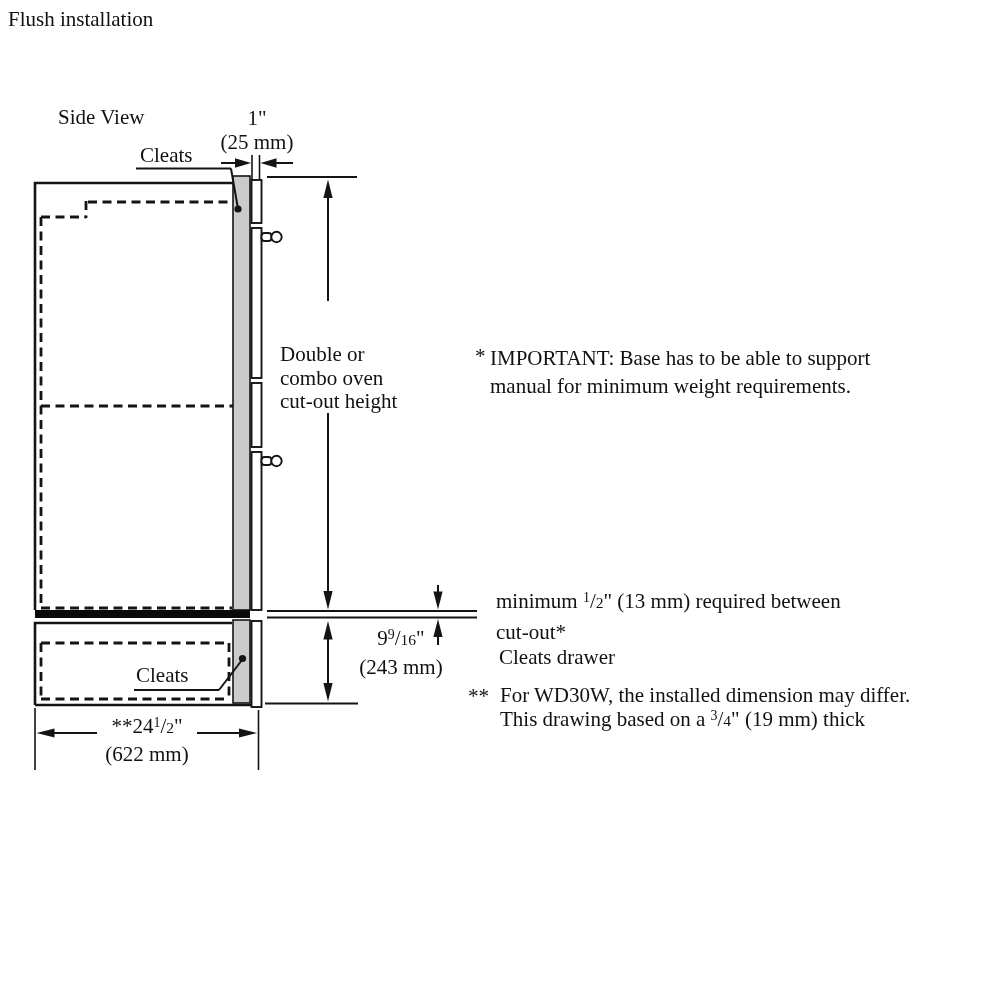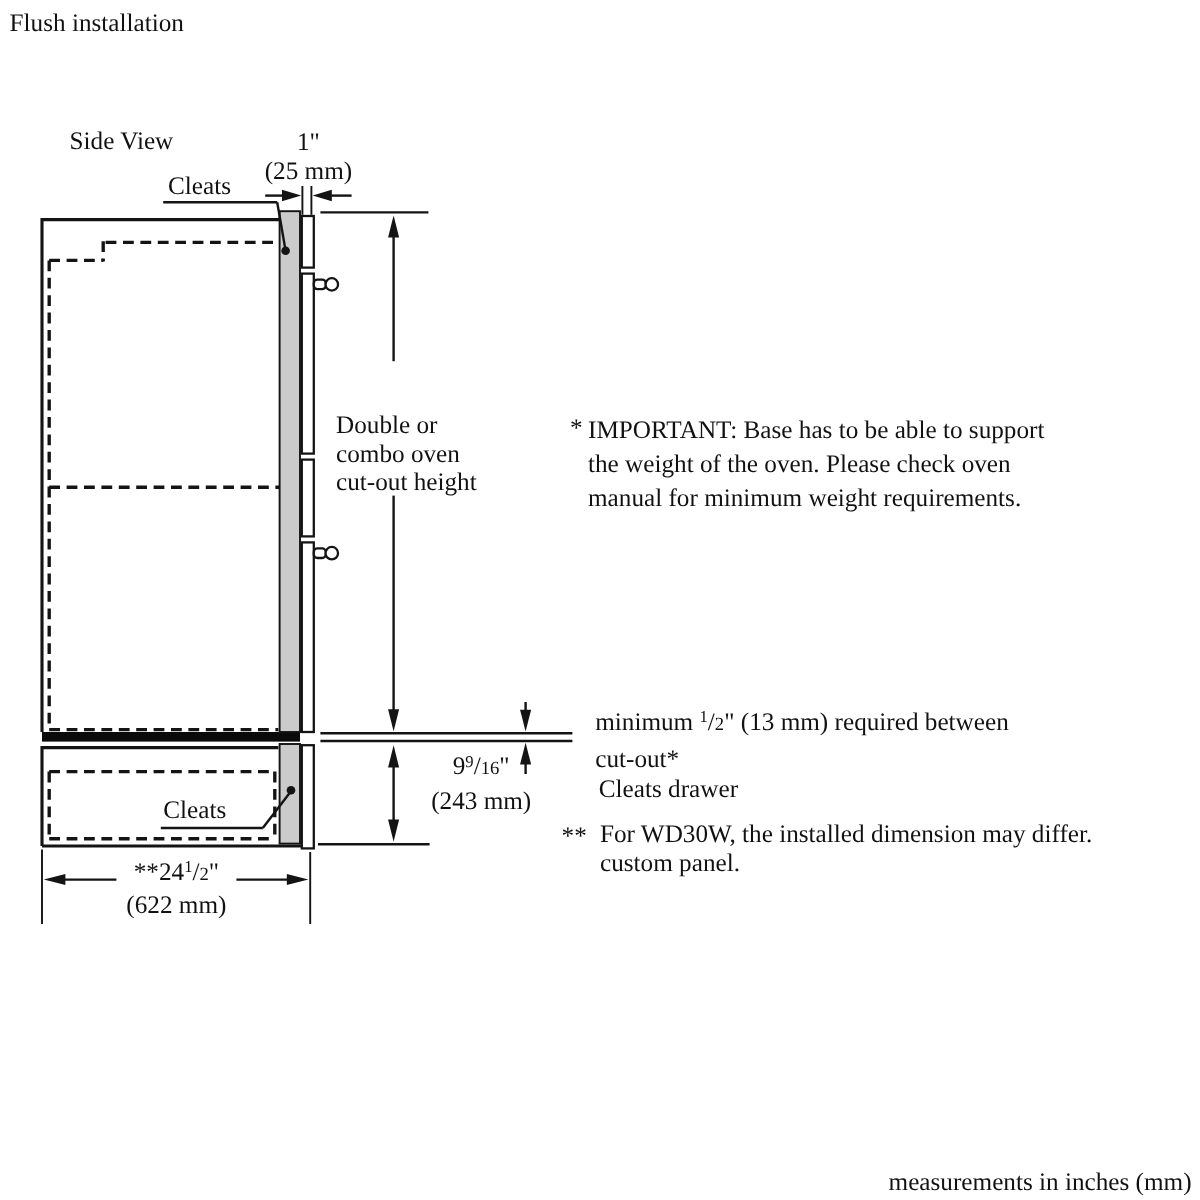--- a/index.html
+++ b/index.html
@@ -149,40 +149,38 @@
 
   <div class="t" style="left:280px;top:314px;line-height:23.6px;margin-top:29px;">
     <div>Double or</div>
     <div>combo oven</div>
     <div>cut-out height</div>
   </div>
 
   <div class="marker" style="left:475px;top:344px;">*</div>
   <div class="t" style="left:490px;top:344px;line-height:28.3px;">
     <div>IMPORTANT: Base has to be able to support</div>
-    <div>the weight of the oven. Please check oven</div>
     <div>manual for minimum weight requirements.</div>
   </div>
 
   <div class="t" style="left:496px;top:587px;line-height:29px;">
     <div><span>minimum </span><span class="num">1</span>/<span class="den">2</span><span>" (13 mm) required between</span></div>
     <div>cut-out*</div>
   </div>
 
   <div class="t" style="left:499px;top:645px;">Cleats drawer</div>
 
   <div class="marker" style="left:468px;top:684px;">**</div>
   <div class="t" style="left:500px;top:684px;line-height:23.5px;">
     <div>For WD30W, the installed dimension may differ.</div>
-    <div>custom panel.</div>
+    <div><span>This drawing based on a </span><span class="num">3</span>/<span class="den">4</span><span>" (19 mm) thick</span></div>
   </div>
 
   <div class="t ctr" style="left:329px;top:626px;width:144px;"><span>9</span><span class="num">9</span>/<span class="den">16</span><span>"</span></div>
   <div class="t ctr" style="left:329px;top:655px;width:144px;">(243 mm)</div>
 
   <div class="t" style="left:136px;top:663px;">Cleats</div>
 
   <div class="t ctr" style="left:35px;top:714px;width:224px;"><span>**24</span><span class="num">1</span>/<span class="den">2</span><span>"</span></div>
   <div class="t ctr" style="left:35px;top:742px;width:224px;">(622 mm)</div>
 
-  <div class="t" style="right:7px;top:973px;">measurements in inches (mm)</div>
 
 </div>
 
 </body></html>

